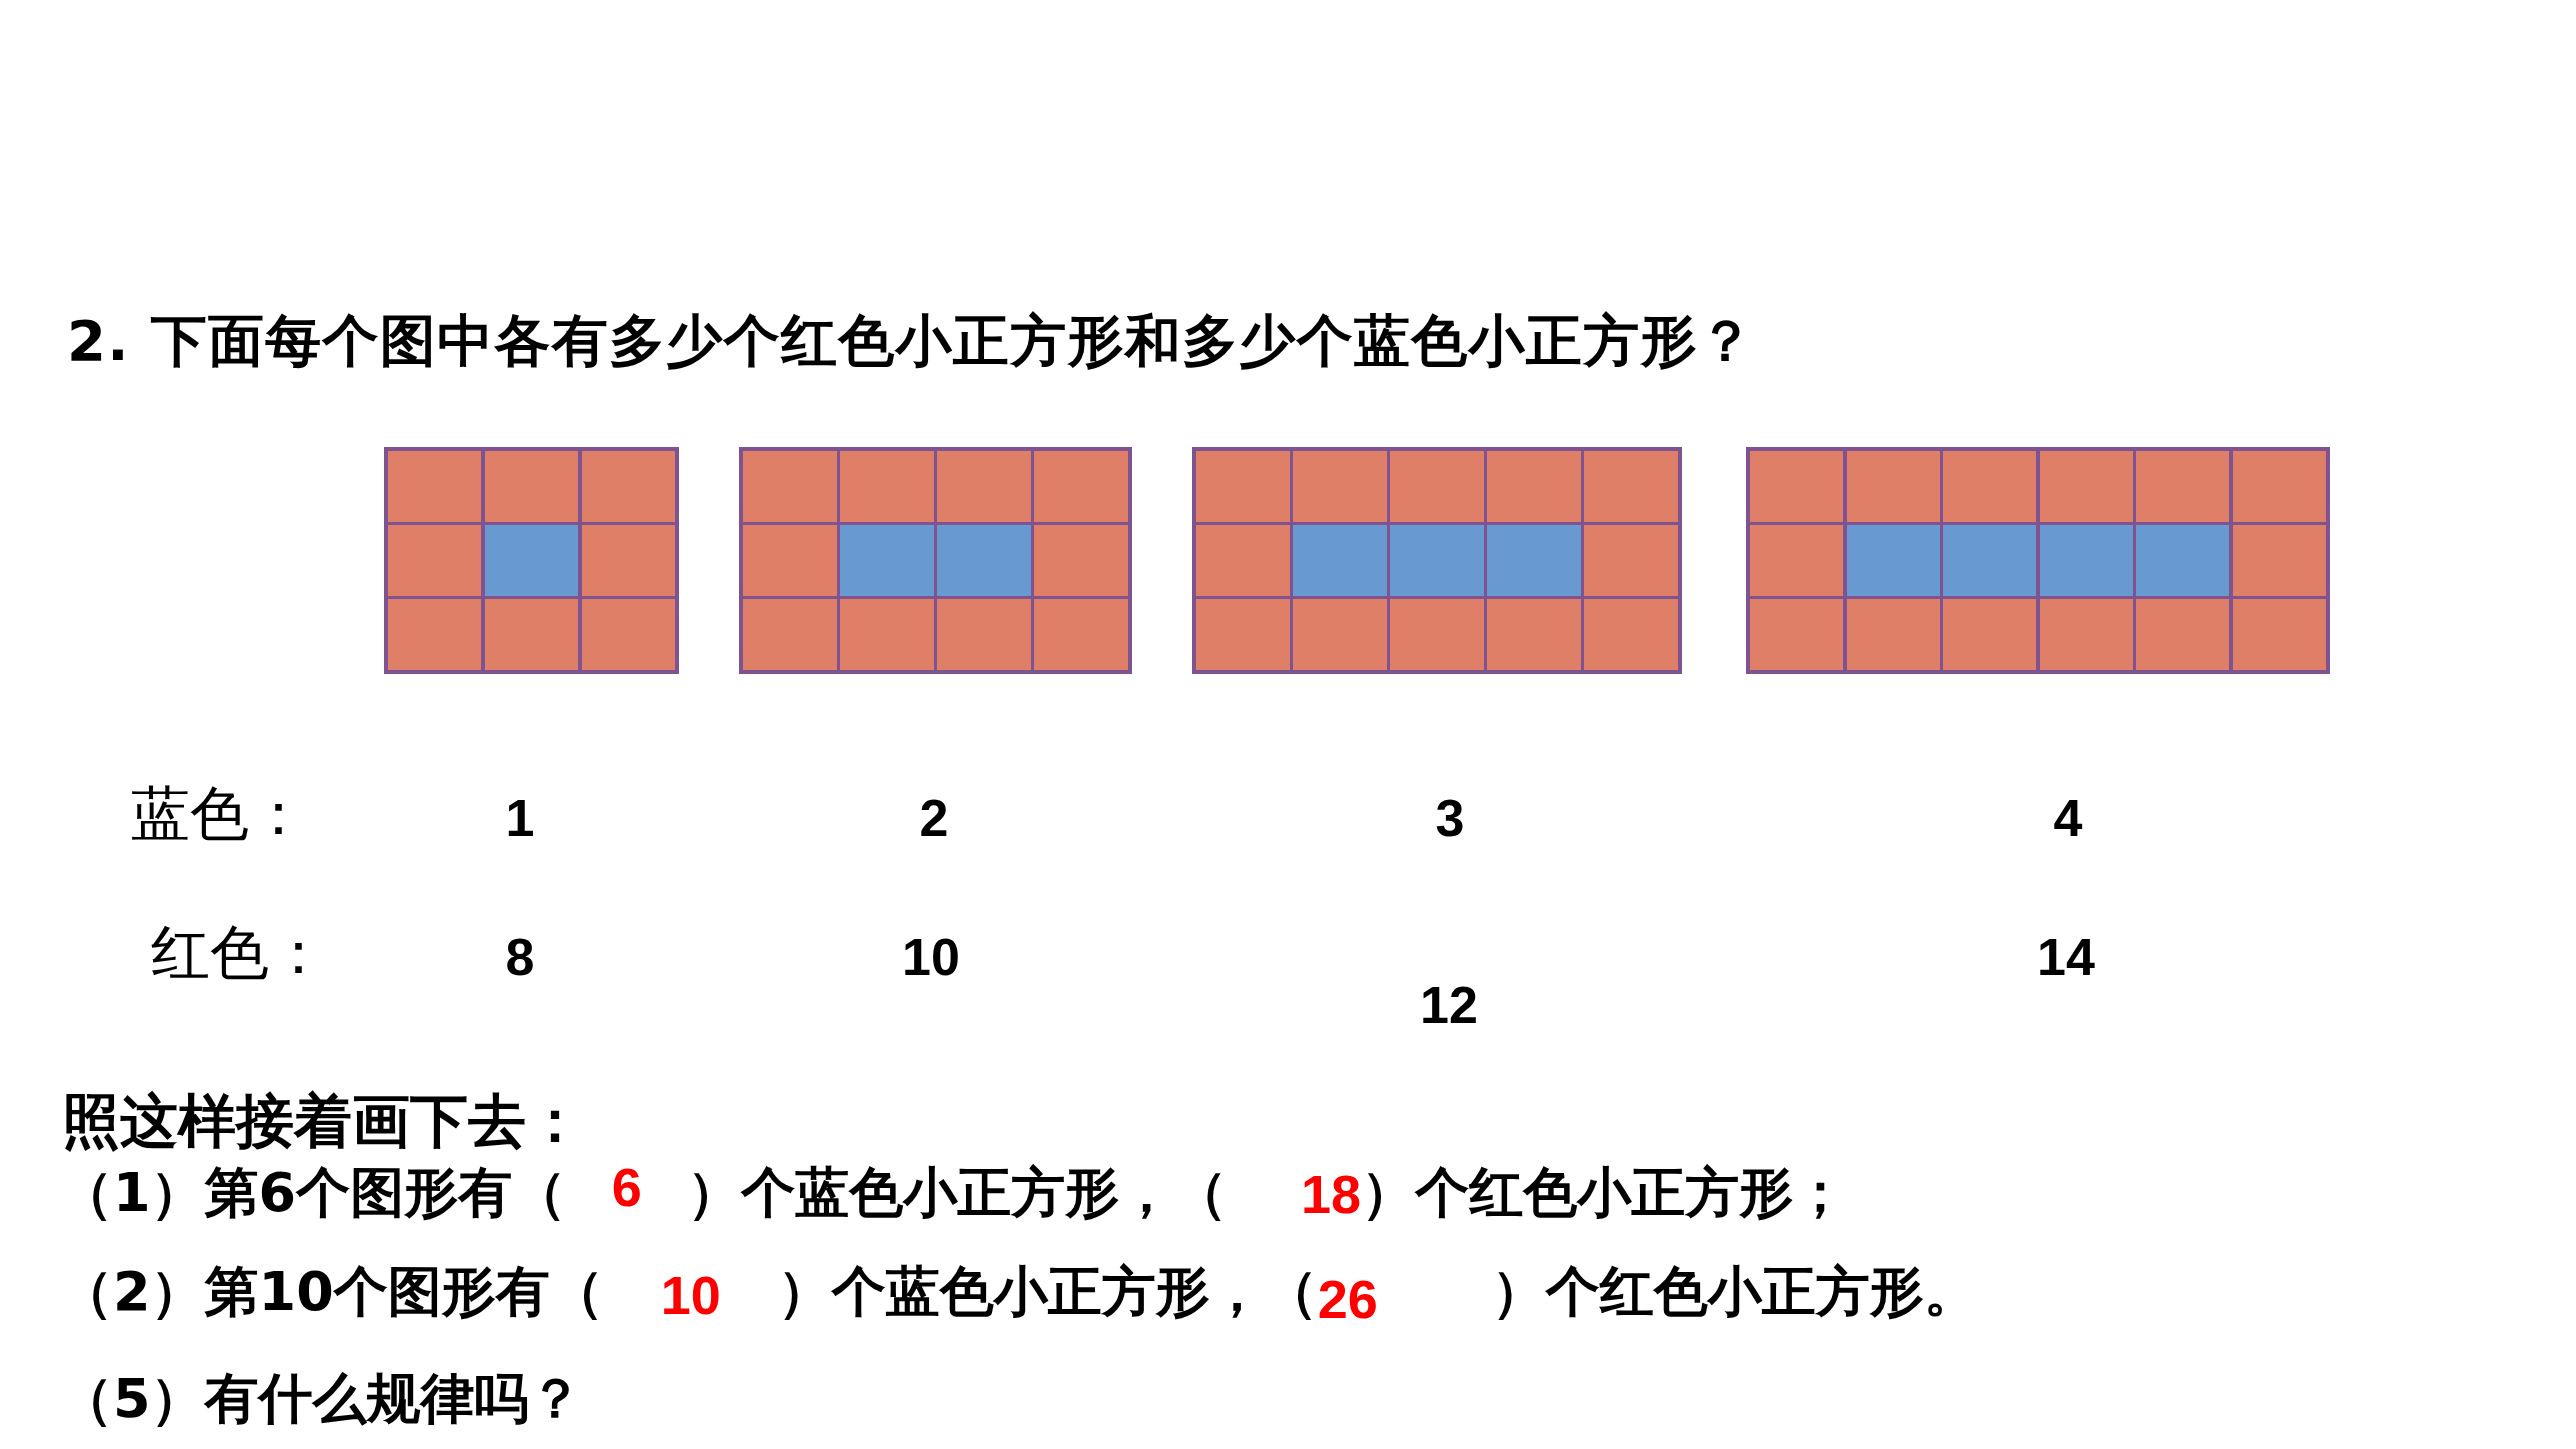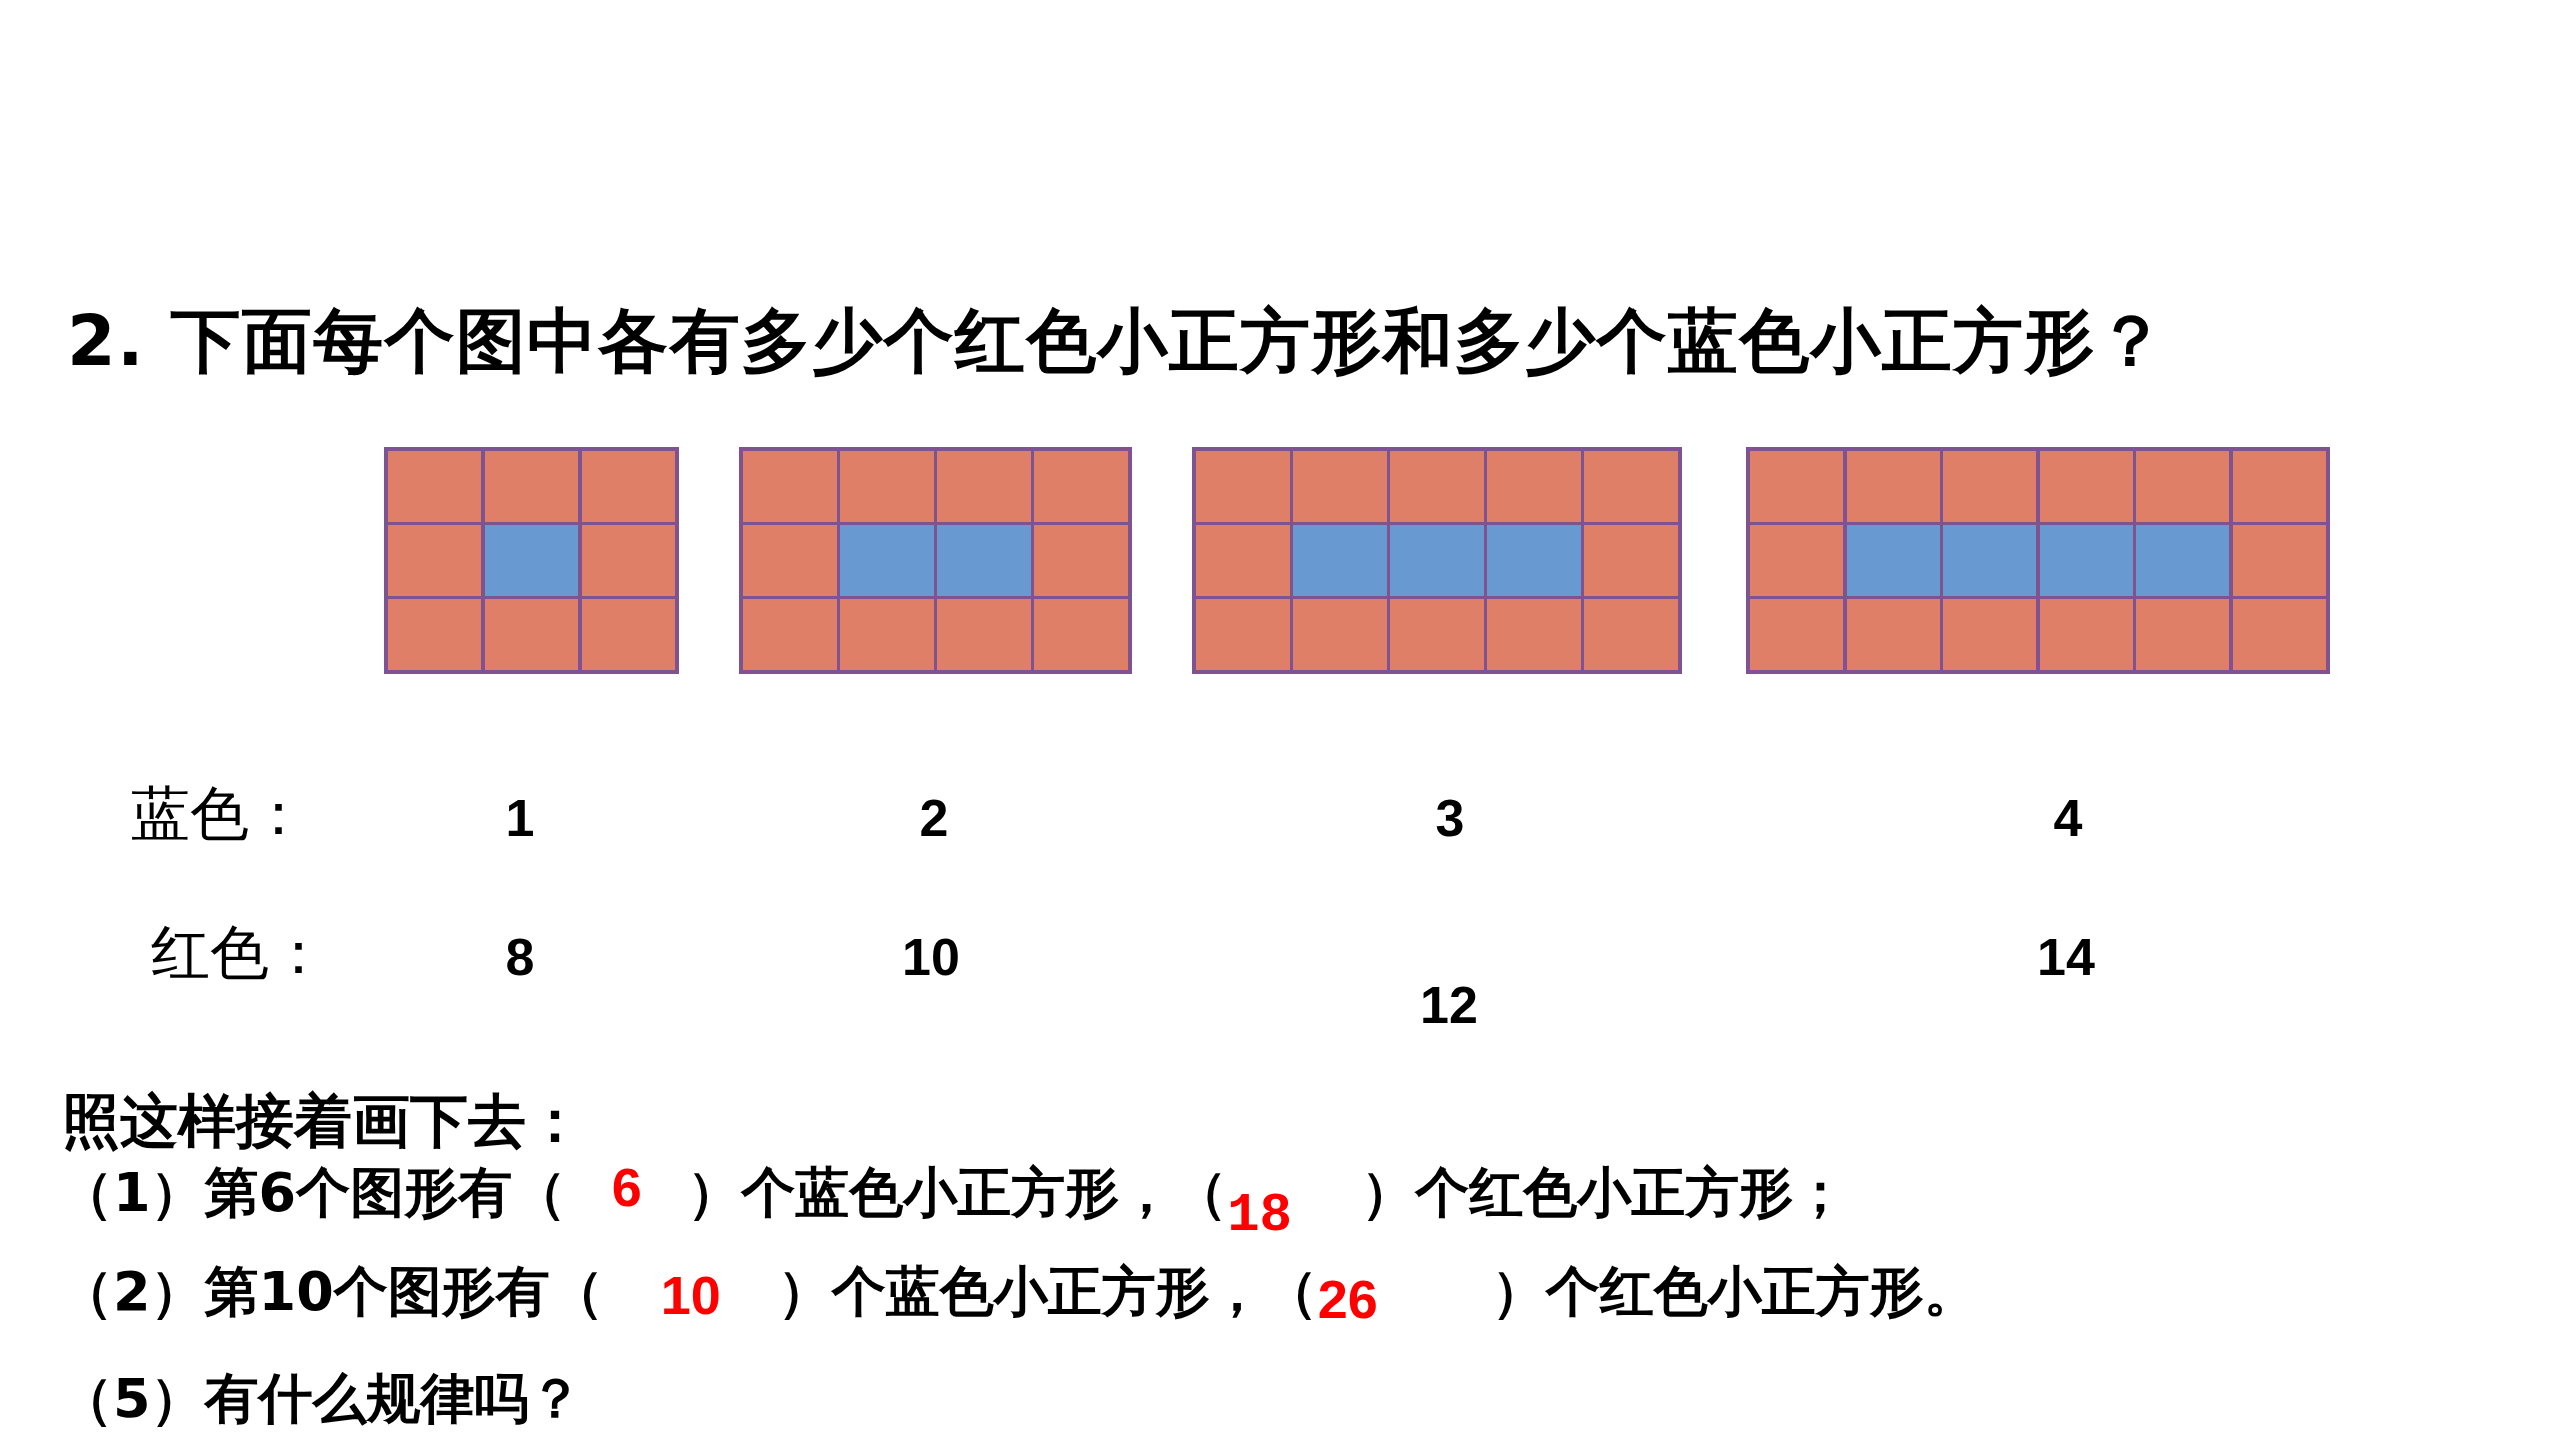--- a/index.html
+++ b/index.html
@@ -13,21 +13,21 @@
       position: relative;
       overflow: hidden;
       font-family: "DejaVu Sans", "Liberation Sans", sans-serif;
       color: #000;
     }
     .abs { position: absolute; white-space: nowrap; }
 
     .title {
       left: 67px;
       top: 294px;
-      font-size: 70px;
+      font-size: 56px;
       font-weight: bold;
       letter-spacing: 1.3px;
       line-height: 94px;
     }
 
     .grid {
       position: absolute;
       top: 447px;
       height: 227px;
       box-sizing: border-box;
@@ -152,21 +152,21 @@
 
 <div class="abs row-label" style="left:131px;top:924px;margin-left:20px;">红色：</div>
 <div class="abs count" style="left:453px;top:924px;">8</div>
 <div class="abs count" style="left:864px;top:924px;">10</div>
 <div class="abs count" style="left:1382px;top:972px;">12</div>
 <div class="abs count" style="left:1999px;top:924px;">14</div>
 
 <div class="abs instr">照这样接着画下去：</div>
 
 <div class="abs q-line" style="top:1155px;">
-  <span>（1）第6个图形有（</span><span class="answer" style="width:121px;text-align:center;top:-5.4px;">6</span><span>）个蓝色小正方形，（</span><span class="answer" style="width:134px;text-align:left;top:19px;font-family:Liberation Mono, monospace;">18</span><span>）个红色小正方形；</span>
+  <span>（1）第6个图形有（</span><span class="answer" style="width:121px;text-align:center;top:-5.4px;">6</span><span>）个蓝色小正方形，（</span><span class="answer" style="width:134px;text-align:right;top:2px;">18</span><span>）个红色小正方形；</span>
 </div>
 
 <div class="abs q-line" style="top:1254px;">
   <span>（2）第10个图形有（</span><span class="answer" style="width:174px;text-align:center;top:4px;">10</span><span>）个蓝色小正方形，（</span><span class="answer" style="width:174px;text-align:left;top:8px;">26</span><span>）个红色小正方形。</span>
 </div>
 
 <div class="abs q-line" style="top:1362px;">（5）有什么规律吗？</div>
 
 
 </body></html>

